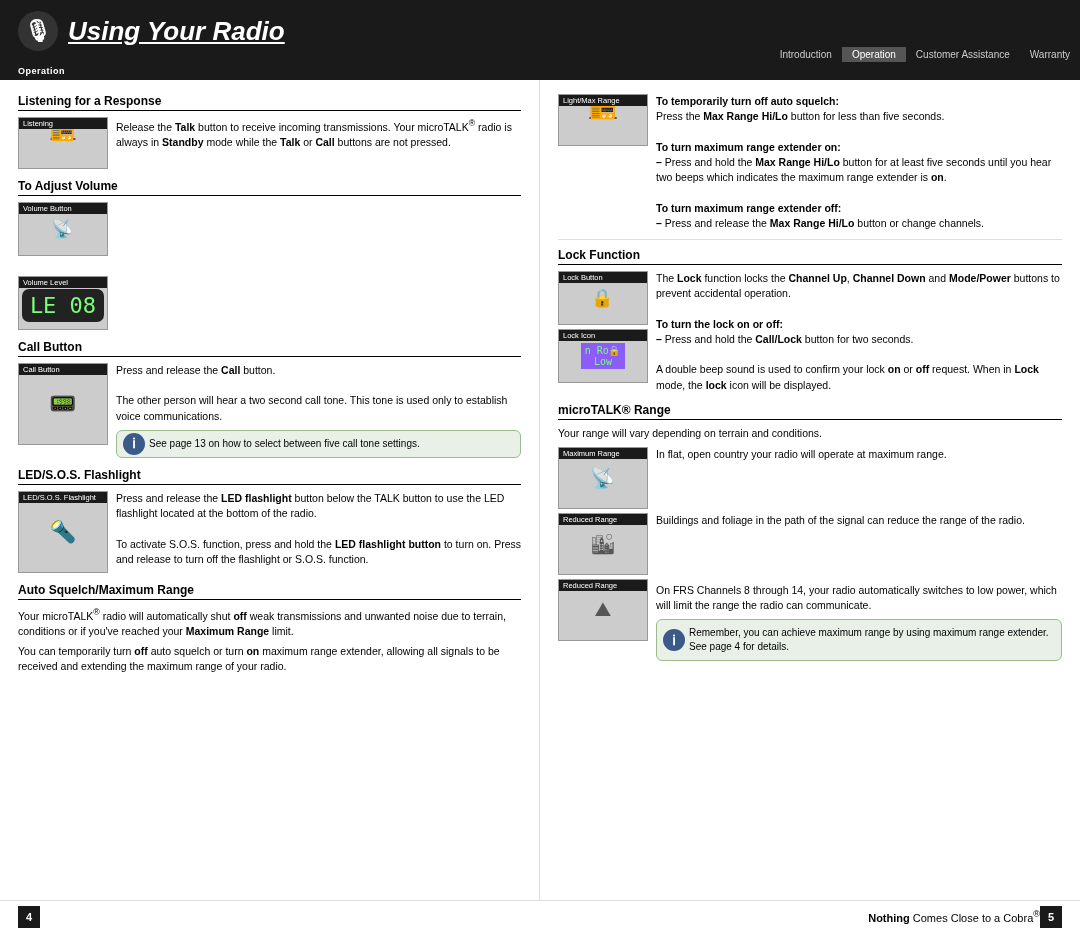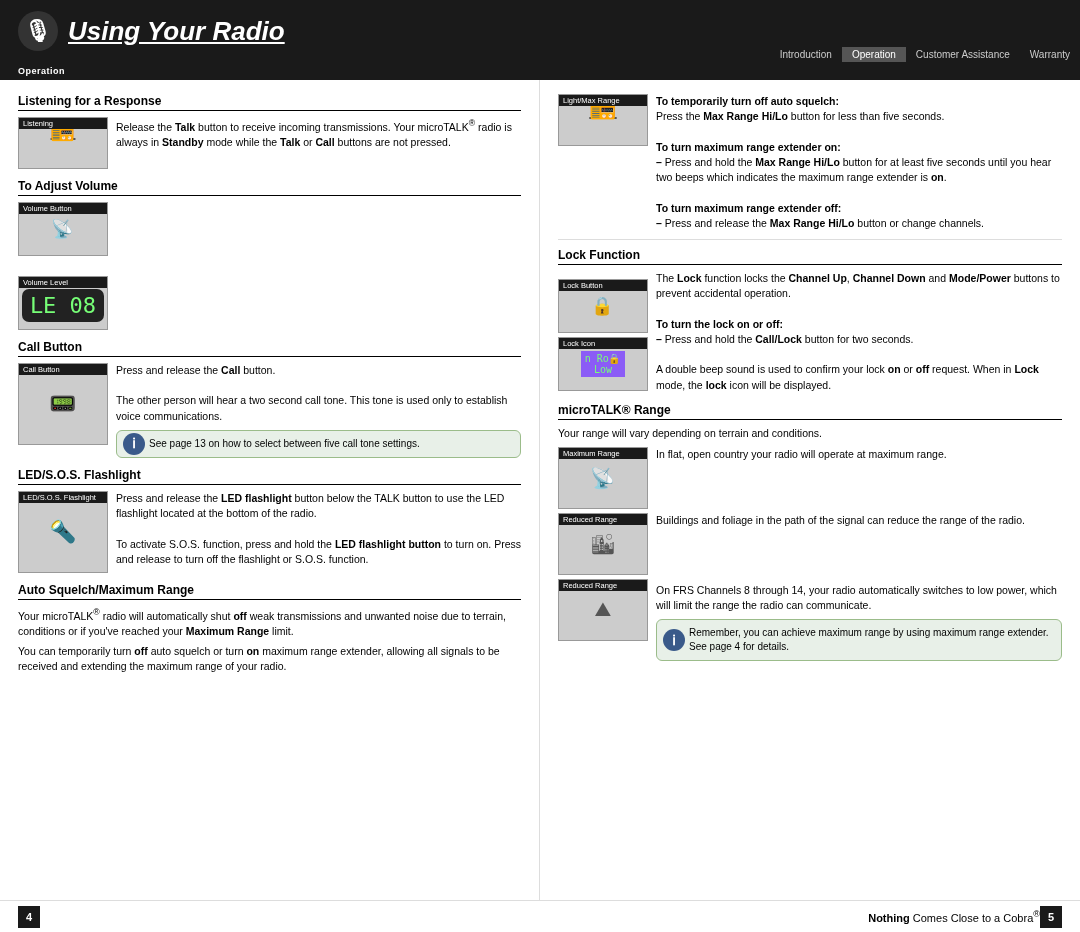--- a/index.html
+++ b/index.html
@@ -395,21 +395,21 @@
           <span class="dash">–</span> Press and hold the <b>Max Range Hi/Lo</b> button for at least five seconds until you hear two beeps which indicates the maximum range extender is <b>on</b>.<br><br>
           <b>To turn maximum range extender off:</b><br>
           <span class="dash">–</span> Press and release the <b>Max Range Hi/Lo</b> button or change channels.
         </div>
       </div>
     </div>
 
     <div class="section">
       <div class="section-title">Lock Function</div>
       <div class="section-content">
-        <div style="display:flex;flex-direction:column;gap:4px;min-width:90px;margin-top:8px;">
+        <div style="display:flex;flex-direction:column;gap:4px;min-width:90px;">
           <div class="img-box-sm">
             <div class="img-label">Lock Button</div>
             <span style="font-size:18px;">🔒</span>
           </div>
           <div class="img-box-sm">
             <div class="img-label">Lock Icon</div>
             <div class="lock-display" style="font-size:10px;padding:2px 4px;">n Ro🔒<br>Low</div>
           </div>
         </div>
         <div class="section-text">

